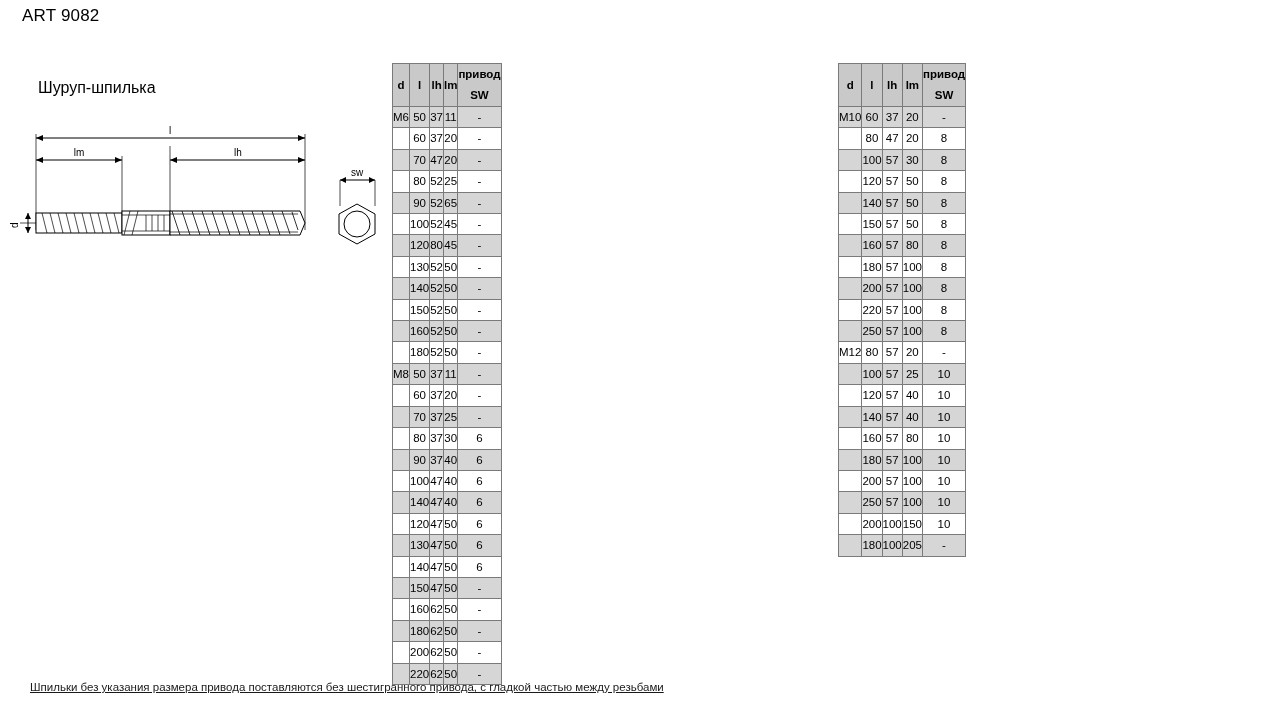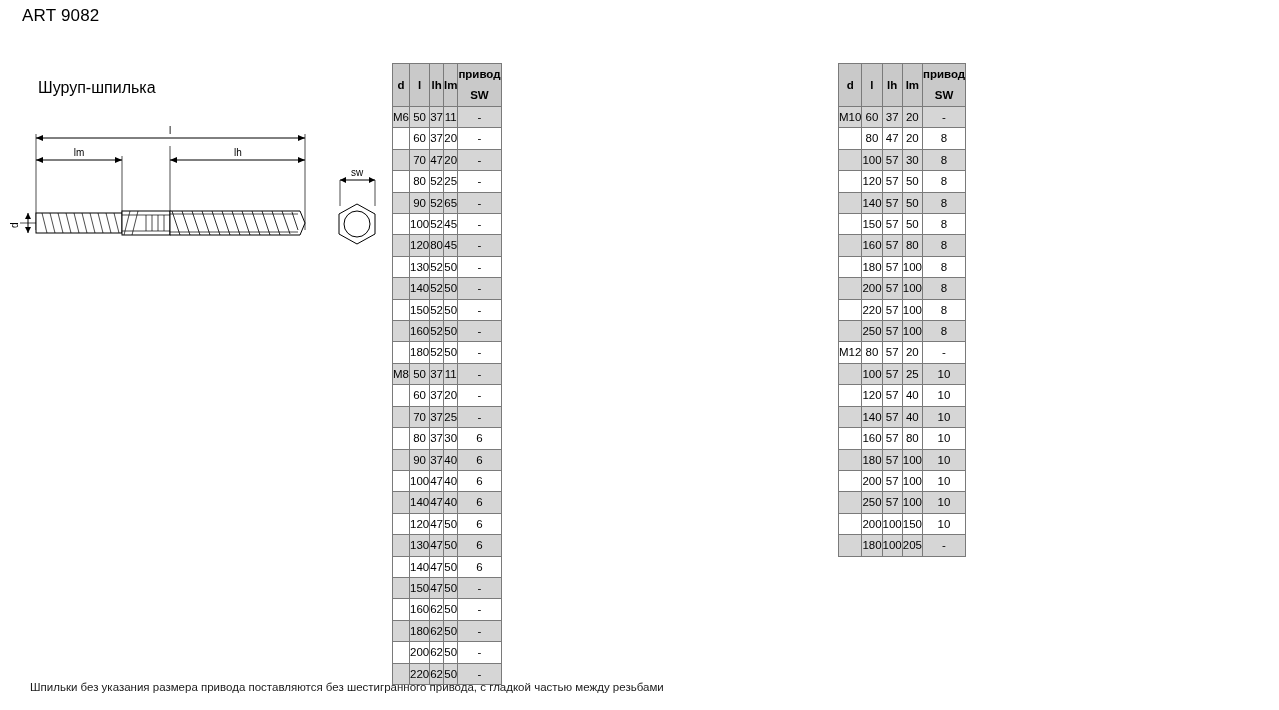--- a/index.html
+++ b/index.html
@@ -76,20 +76,21 @@
   .c-l  { width: 74px; }
   .c-lh { width: 74px; }
   .c-lm { width: 70px; }
   .c-sw { width: 140px; }
   #footnote {
     position: absolute;
     left: 30px;
     top: 681px;
     font-size: 11.5px;
     color: #1a1a1a;
+    text-decoration: underline;
   }
   
   .dim-label {
     font-size: 10px;
     font-family: "Liberation Sans", sans-serif;
   }
 </style>
 </head>
 <body>
 

